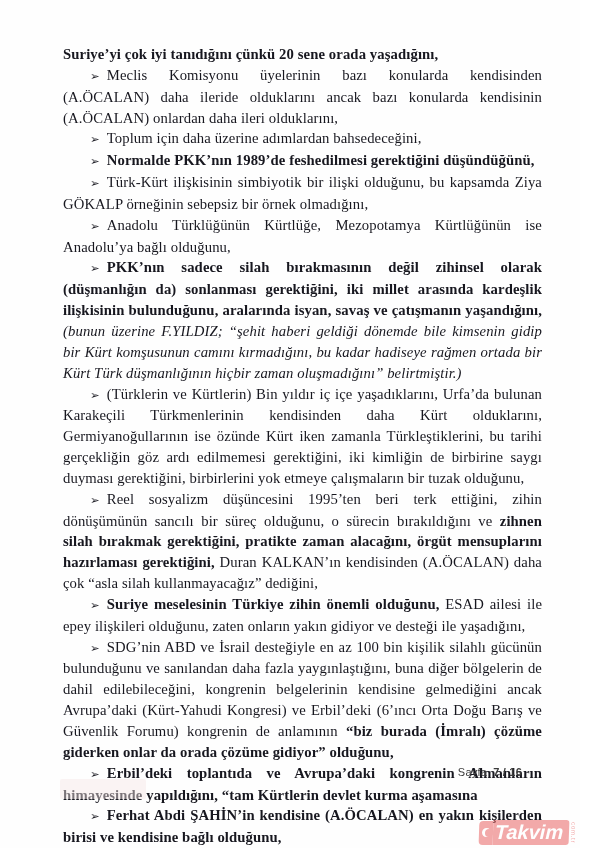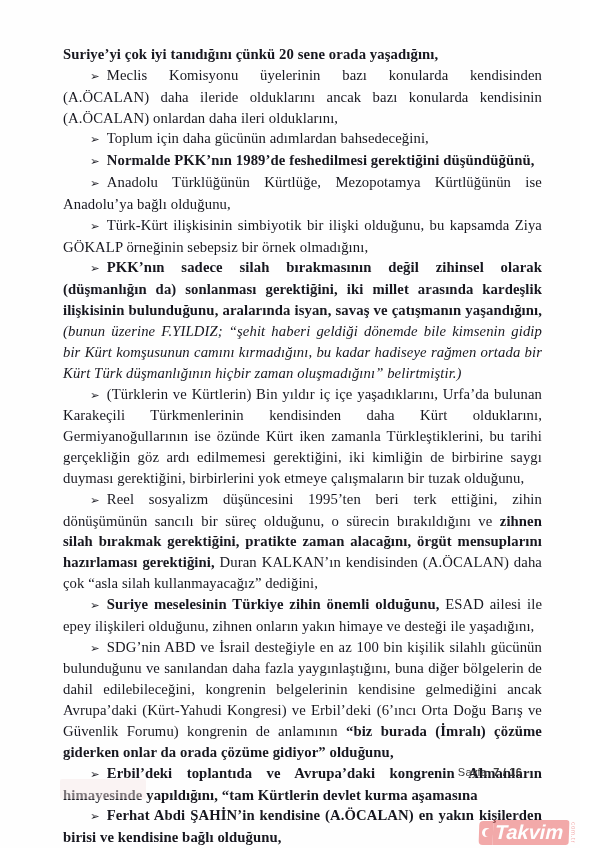--- a/index.html
+++ b/index.html
@@ -102,28 +102,28 @@
   }
 </style>
 </head>
 <body>
 
 <div class="page">
 
   <div class="doc-body">
       <p class="para flush"><span class="s-b">Suriye’yi çok iyi tanıdığını çünkü 20 sene orada yaşadığını,</span></p>
       <p class="para bulleted"><span class="bullet">➢</span><span class="s-n">Meclis Komisyonu üyelerinin bazı konularda kendisinden (A.ÖCALAN) daha ileride olduklarını ancak bazı konularda kendisinin (A.ÖCALAN) onlardan daha ileri olduklarını,</span></p>
-      <p class="para bulleted"><span class="bullet">➢</span><span class="s-n">Toplum için daha gücünün adımlardan bahsedeceğini,</span></p>
+      <p class="para bulleted"><span class="bullet">➢</span><span class="s-n">Toplum için daha üzerine adımlardan bahsedeceğini,</span></p>
       <p class="para bulleted"><span class="bullet b">➢</span><span class="s-b">Normalde PKK’nın 1989’de feshedilmesi gerektiğini düşündüğünü,</span></p>
+      <p class="para bulleted"><span class="bullet">➢</span><span class="s-n">Türk-Kürt ilişkisinin simbiyotik bir ilişki olduğunu, bu kapsamda Ziya GÖKALP örneğinin sebepsiz bir örnek olmadığını,</span></p>
       <p class="para bulleted"><span class="bullet">➢</span><span class="s-n">Anadolu Türklüğünün Kürtlüğe, Mezopotamya Kürtlüğünün ise Anadolu’ya bağlı olduğunu,</span></p>
-      <p class="para bulleted"><span class="bullet">➢</span><span class="s-n">Türk-Kürt ilişkisinin simbiyotik bir ilişki olduğunu, bu kapsamda Ziya GÖKALP örneğinin sebepsiz bir örnek olmadığını,</span></p>
       <p class="para bulleted"><span class="bullet b">➢</span><span class="s-b">PKK’nın sadece silah bırakmasının değil zihinsel olarak (düşmanlığın da) sonlanması gerektiğini, iki millet arasında kardeşlik ilişkisinin bulunduğunu, aralarında isyan, savaş ve çatışmanın yaşandığını, </span><span class="s-i">(bunun üzerine F.YILDIZ; “şehit haberi geldiği dönemde bile kimsenin gidip bir Kürt komşusunun camını kırmadığını, bu kadar hadiseye rağmen ortada bir Kürt Türk düşmanlığının hiçbir zaman oluşmadığını” belirtmiştir.)</span></p>
       <p class="para bulleted"><span class="bullet">➢</span><span class="s-n">(Türklerin ve Kürtlerin) Bin yıldır iç içe yaşadıklarını, Urfa’da bulunan Karakeçili Türkmenlerinin kendisinden daha Kürt olduklarını, Germiyanoğullarının ise özünde Kürt iken zamanla Türkleştiklerini, bu tarihi gerçekliğin göz ardı edilmemesi gerektiğini, iki kimliğin de birbirine saygı duyması gerektiğini, birbirlerini yok etmeye çalışmaların bir tuzak olduğunu,</span></p>
       <p class="para bulleted"><span class="bullet">➢</span><span class="s-n">Reel sosyalizm düşüncesini 1995’ten beri terk ettiğini, zihin dönüşümünün sancılı bir süreç olduğunu, o sürecin bırakıldığını ve </span><span class="s-b">zihnen silah bırakmak gerektiğini, pratikte zaman alacağını, örgüt mensuplarını hazırlaması gerektiğini, </span><span class="s-n">Duran KALKAN’ın kendisinden (A.ÖCALAN) daha çok “asla silah kullanmayacağız” dediğini,</span></p>
-      <p class="para bulleted"><span class="bullet b">➢</span><span class="s-b">Suriye meselesinin Türkiye zihin önemli olduğunu, </span><span class="s-n">ESAD ailesi ile epey ilişkileri olduğunu, zihnen onların yakın himaye ve desteği ile yaşadığını,</span></p>
+      <p class="para bulleted"><span class="bullet b">➢</span><span class="s-b">Suriye meselesinin Türkiye zihin önemli olduğunu, </span><span class="s-n">ESAD ailesi ile epey ilişkileri olduğunu, zaten onların yakın gidiyor ve desteği ile yaşadığını,</span></p>
       <p class="para bulleted"><span class="bullet">➢</span><span class="s-n">SDG’nin ABD ve İsrail desteğiyle en az 100 bin kişilik silahlı gücünün bulunduğunu ve sanılandan daha fazla yaygınlaştığını, buna diğer bölgelerin de dahil edilebileceğini, kongrenin belgelerinin kendisine gelmediğini ancak Avrupa’daki (Kürt-Yahudi Kongresi) ve Erbil’deki (6’ıncı Orta Doğu Barış ve Güvenlik Forumu) kongrenin de anlamının </span><span class="s-b">“biz burada (İmralı) çözüme giderken onlar da orada çözüme gidiyor” olduğunu,</span></p>
       <p class="para bulleted"><span class="bullet b">➢</span><span class="s-b">Erbil’deki toplantıda ve Avrupa’daki kongrenin Almanların himayesinde yapıldığını, “tam Kürtlerin devlet kurma aşamasına</span></p>
       <p class="para bulleted"><span class="bullet b">➢</span><span class="s-b">Ferhat Abdi ŞAHİN’in kendisine (A.ÖCALAN) en yakın kişilerden birisi ve kendisine bağlı olduğunu,</span></p>
     </div>
 
   <div class="footer">
     <span>Sayfa</span>
     <span class="pg">7 / 16</span>
   </div>
 

